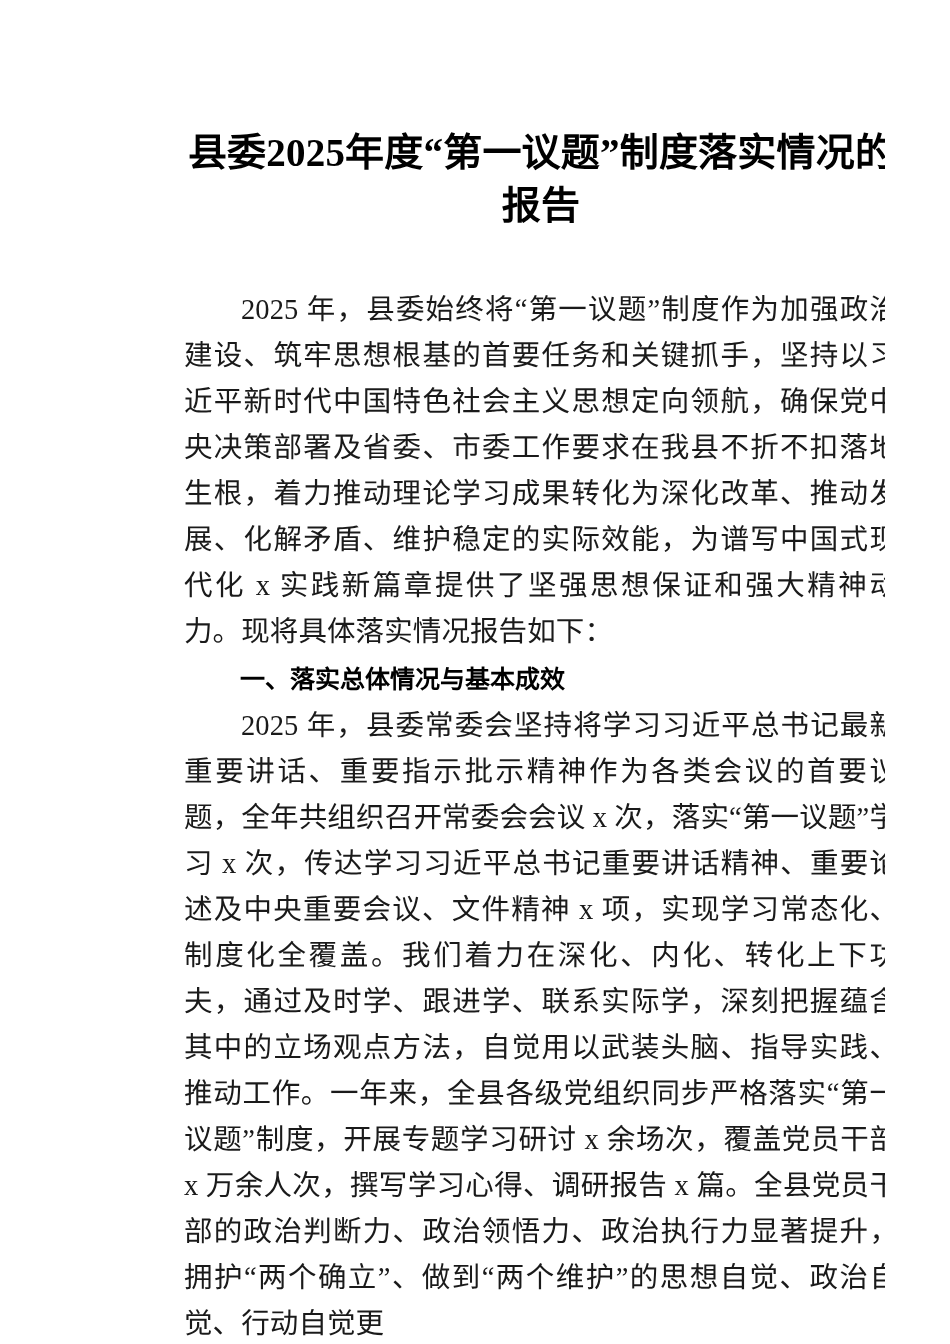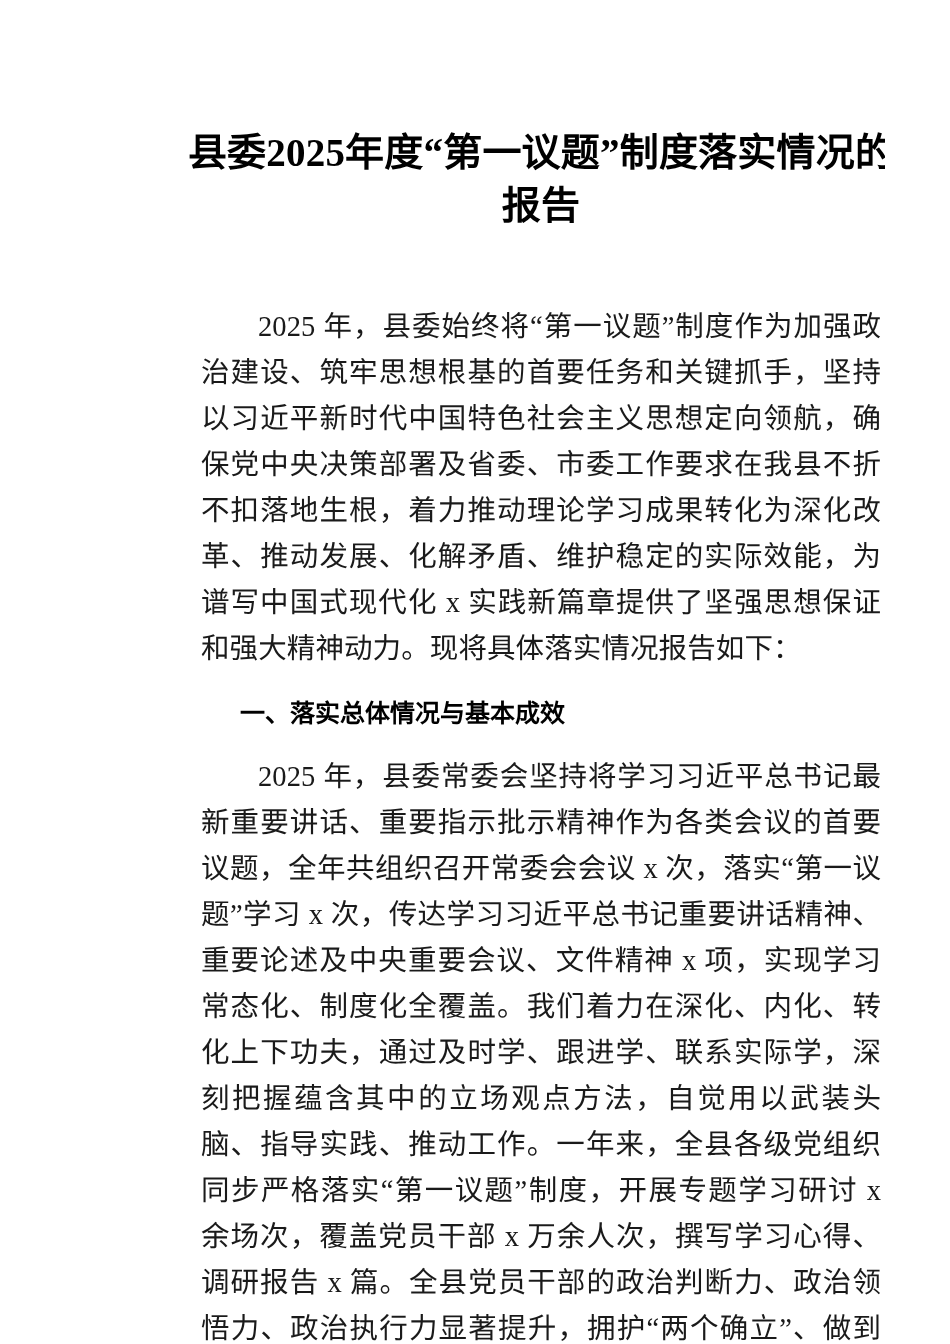--- a/index.html
+++ b/index.html
@@ -47,21 +47,21 @@
 
   
   .para {
     font-family: "Liberation Serif", "DejaVu Serif", serif;
     font-size: 28.5px;
     line-height: 46px;
     color: #1a1a1a;
     text-align: justify;
     text-justify: inter-ideograph;
     text-indent: 57px;
-    margin: 18px;
+    margin: 1px;
     word-break: break-all;
     letter-spacing: 0.1px;
   }
 
   
   .section-heading {
     font-family: "Liberation Sans", "DejaVu Sans", sans-serif;
     font-weight: bold;
     font-size: 25px;
     line-height: 46px;

